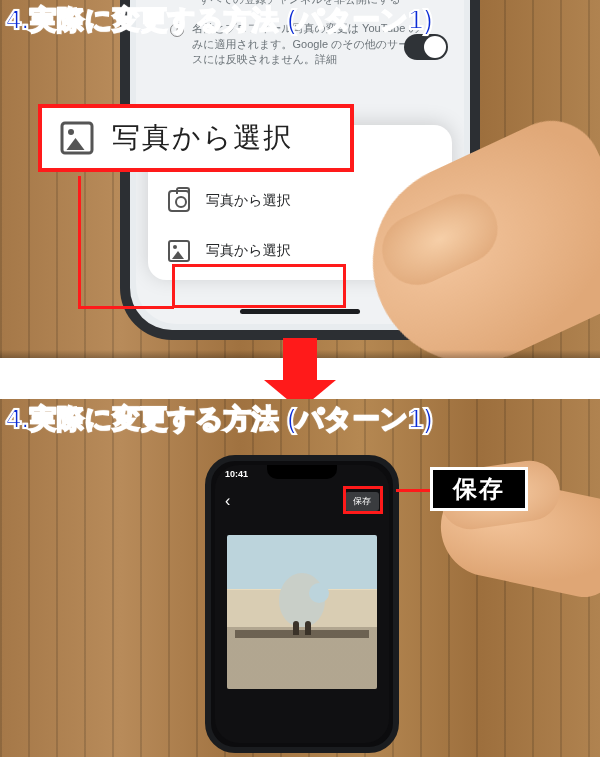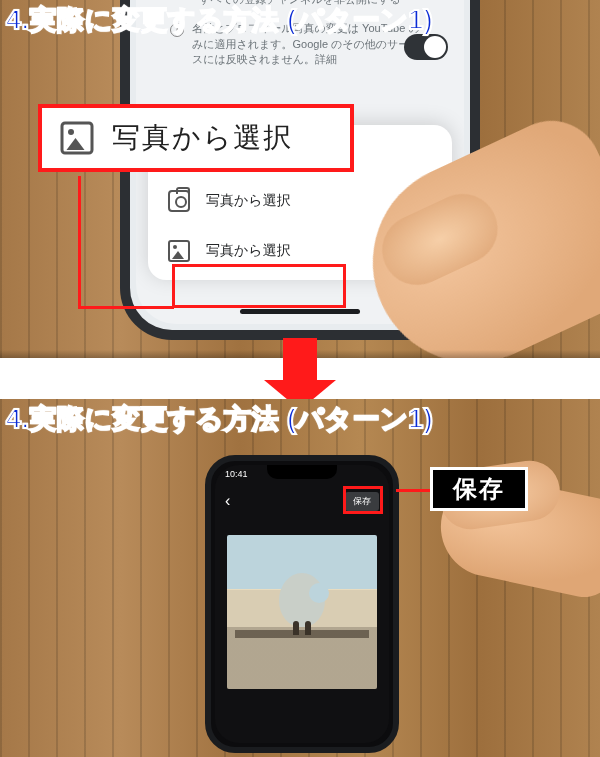--- a/index.html
+++ b/index.html
@@ -56,21 +56,21 @@
 
     
     .bridge { width:600px; height:41px; background:#fff; display:flex; justify-content:center; align-items:center; position:relative; }
     .arrow-stem { position:absolute; top:-20px; width:34px; height:44px; background:#ff1a1a;}
     .arrow-head { position:absolute; top:22px; width:0;height:0;border-left:36px solid transparent;border-right:36px solid transparent;border-top:30px solid #ff1a1a;}
 
     
     .phone2 { position:absolute; left:205px; top:56px; width:194px; height:298px; background:#0c0c0e; border-radius:30px; border:6px solid #1a1c1f; }
     .phone2-scr { position:absolute; inset:4px; background:#101012; border-radius:24px; overflow:hidden;}
     .notch { position:absolute; left:50%; top:0; transform:translateX(-50%); width:70px; height:14px; background:#000; border-radius:0 0 10px 10px;}
-    .p2-status { position:absolute; left:10px; top:4px; font-size:9px; color:#fff; font-weight:400;}
+    .p2-status { position:absolute; left:10px; top:4px; font-size:9px; color:#fff; font-weight:700;}
     .p2-bar { position:absolute; left:0; right:0; top:22px; height:28px; display:flex; align-items:center; justify-content:space-between; padding:0 10px;}
     .p2-back { color:#fff; font-size:16px;}
     .p2-save { background:#3a3c3f; color:#fff; font-size:9px; padding:3px 8px; border-radius:3px; font-weight:500;}
     .red-box-save { position:absolute; right:6px; top:21px; width:40px; height:28px; border:3px solid #ff1a1a;}
     .p2-img { position:absolute; left:12px; right:12px; top:70px; height:154px; background:linear-gradient(#bcd4dc 0 35%, #e8dcc0 35% 36%, #d9cdb3 36%); border-radius:2px; overflow:hidden;}
     .p2-img::before{content:"";position:absolute;left:50%;top:46%;transform:translate(-50%,-50%);width:70px;height:86px;background:radial-gradient(circle at 50% 40%, #aeb8b0 0 30%, transparent 31%);filter:blur(1px);}
     .apple-shape{position:absolute;left:50%;top:42%;transform:translate(-50%,-50%);width:46px;height:54px;background:#c9cfc8;border-radius:50% 50% 48% 48%;}
     .apple-shape::before{content:"";position:absolute;right:-4px;top:10px;width:20px;height:20px;background:linear-gradient(#bcd4dc,#bcd4dc);border-radius:50%;}
     .p2-glass{position:absolute;inset:0;background:linear-gradient(transparent 0 60%, rgba(60,50,40,0.25) 60% 100%);}
     .p2-rail{position:absolute;left:8px;right:8px;top:62%;height:8px;background:rgba(40,30,20,0.5);}

